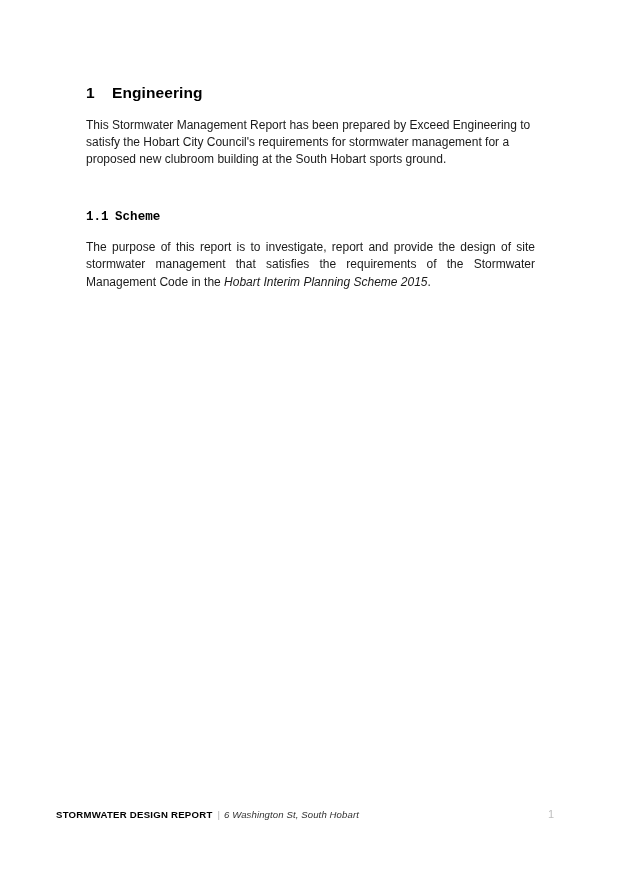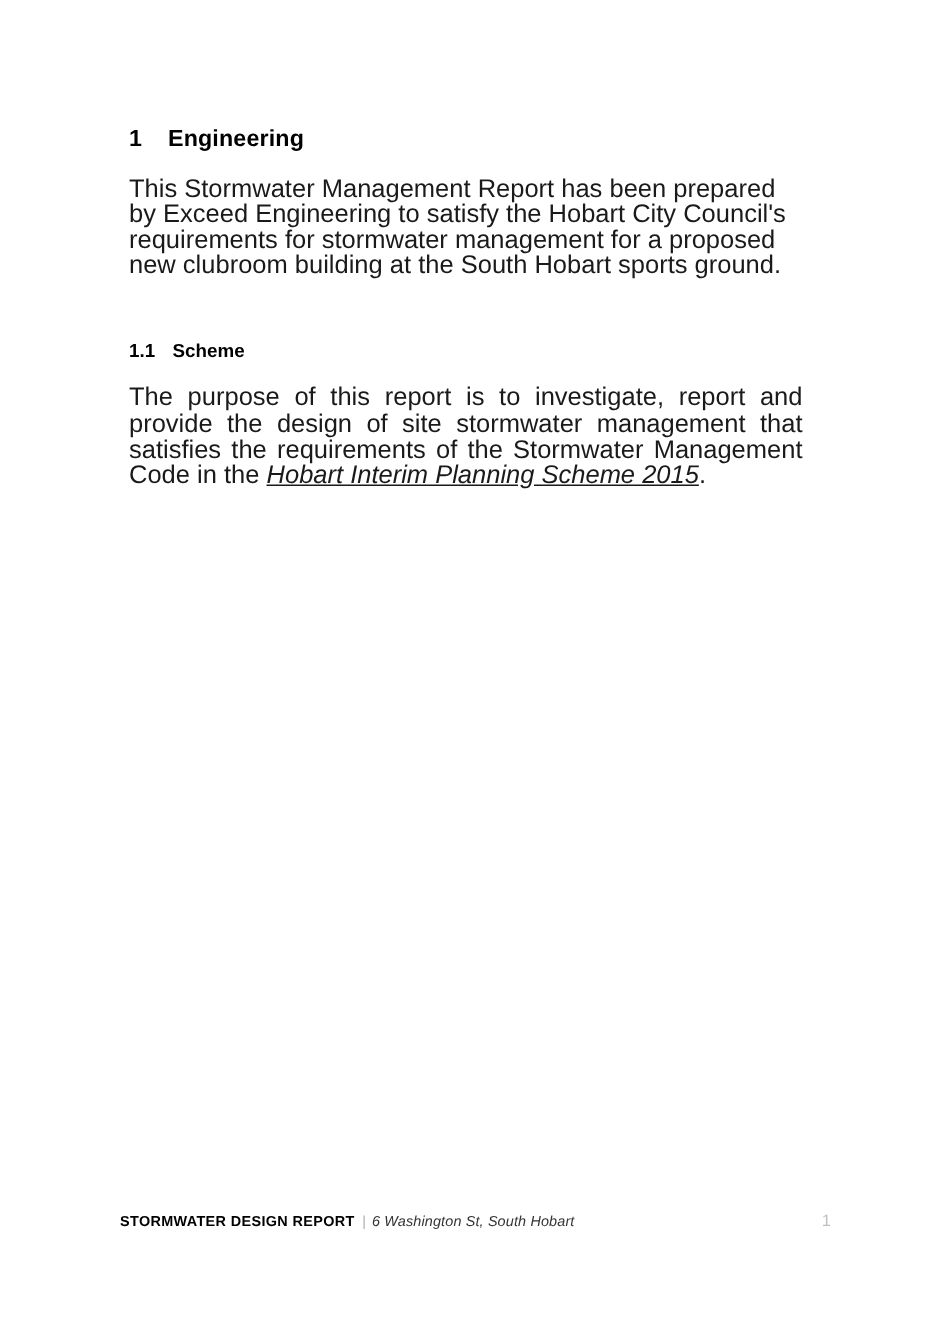--- a/index.html
+++ b/index.html
@@ -47,42 +47,43 @@
 
   h2.sub-heading {
     font-size: 12.5px;
     font-weight: bold;
     line-height: 1.2;
     margin: 0 0 14px 0;
     color: #000000;
     letter-spacing: 0.05px;
     display: flex;
     align-items: center;
+    font-family: Liberation Mono, monospace;
   }
   h2.sub-heading .num {
     display: inline-block;
     min-width: 29px;
     flex: 0 0 auto;
   }
 
   p.body-text {
-    font-size: 17px;
+    font-size: 12px;
     line-height: 17.2px;
     margin: 0;
     color: #1a1a1a;
   }
   p.body-text.align-left { text-align: left; }
   p.body-text.align-justify { text-align: justify; }
-  p.body-text i, p.body-text .italic { font-style: italic; text-decoration: underline; }
+  p.body-text i, p.body-text .italic { font-style: italic; }
 
   .block-gap-intro { height: 42px; }
 
   .footer {
     position: absolute;
-    left: 80px;
+    left: 56px;
     right: 68px;
     top: 808px;
     display: flex;
     align-items: baseline;
     justify-content: space-between;
   }
   .footer-left {
     font-size: 9.6px;
     line-height: 13px;
     white-space: nowrap;

